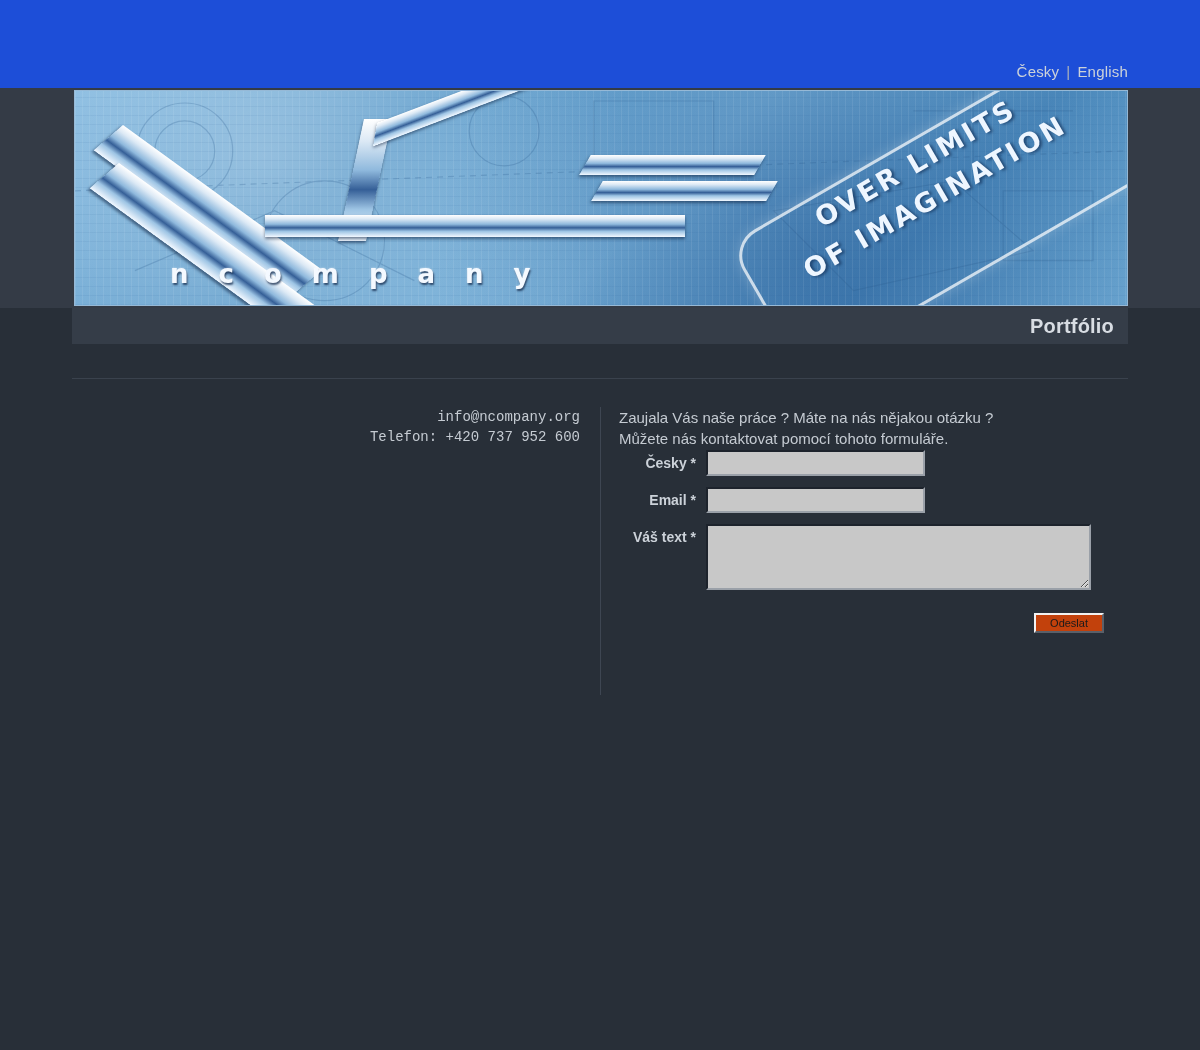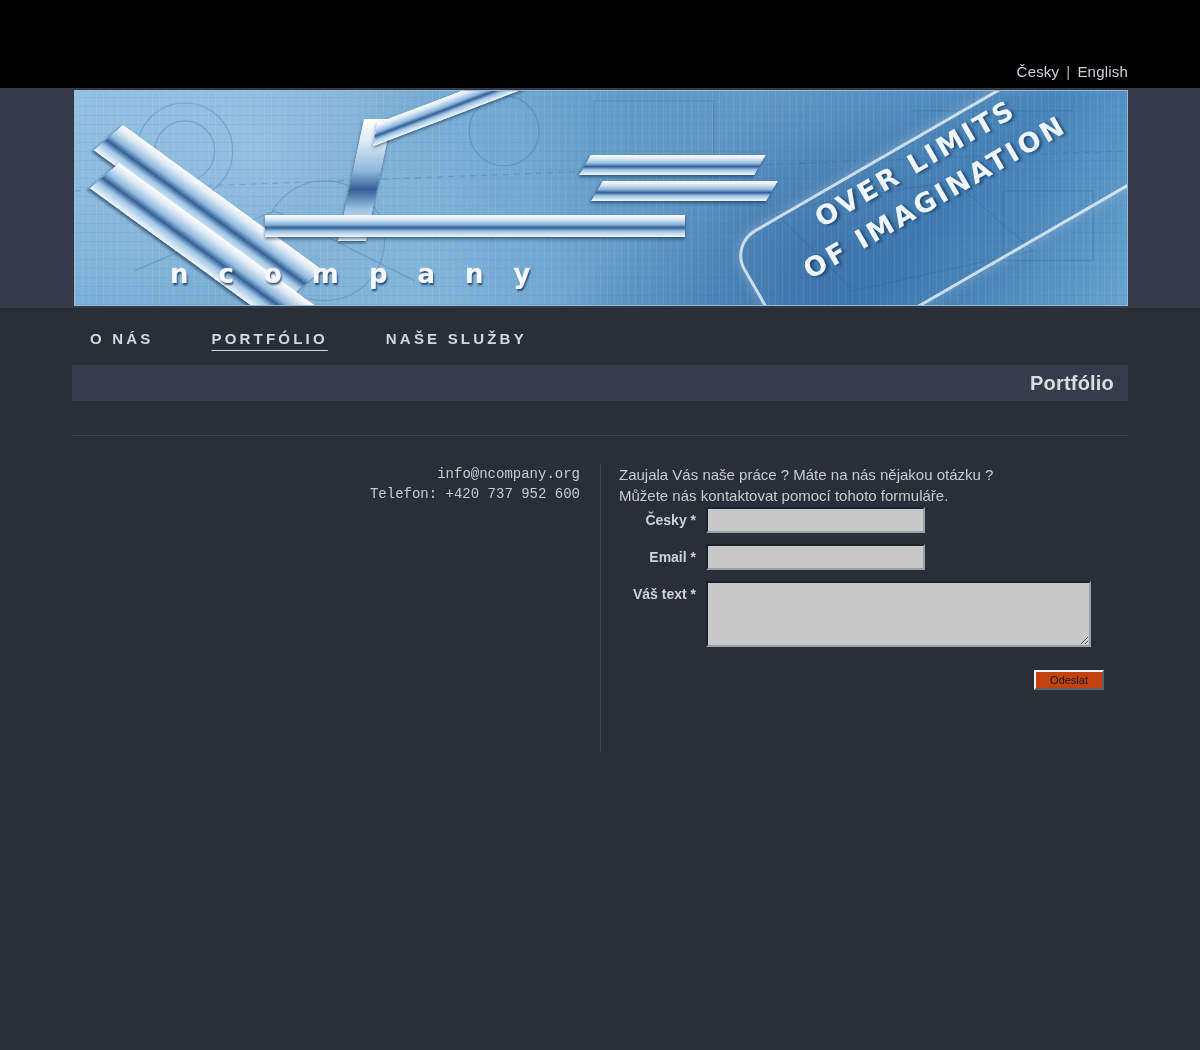--- a/index.html
+++ b/index.html
@@ -14,21 +14,21 @@
     background: #282f38;
     font-family: "Liberation Sans", sans-serif;
     color: #c7ccd3;
     overflow: hidden;
     position: relative;
   }
 
   
   .lang-bar {
     height: 88px;
-    background: #000000;
+    background: #1d4ed8;
     position: relative;
   }
   .lang-links {
     position: absolute;
     right: 72px;
     top: 63px;
     font-size: 15px;
     color: #ccd2d9;
     letter-spacing: 0.2px;
     white-space: nowrap;
@@ -308,25 +308,20 @@
     <div class="wordmark">ncompany</div>
 
     <div class="tagline-badge"></div>
     <div class="tagline-text">OVER LIMITS
 OF IMAGINATION</div>
   </div>
 </div>
 
 <div class="content">
 
-  <nav class="nav">
-    <a href="#">O NÁS</a>
-    <a href="#" class="active">PORTFÓLIO</a>
-    <a href="#">NAŠE SLUŽBY</a>
-  </nav>
 
   <div class="page-title-bar">
     <h1>Portfólio</h1>
   </div>
 
 
   <div class="divider"></div>
 
   <div class="bottom">
 

